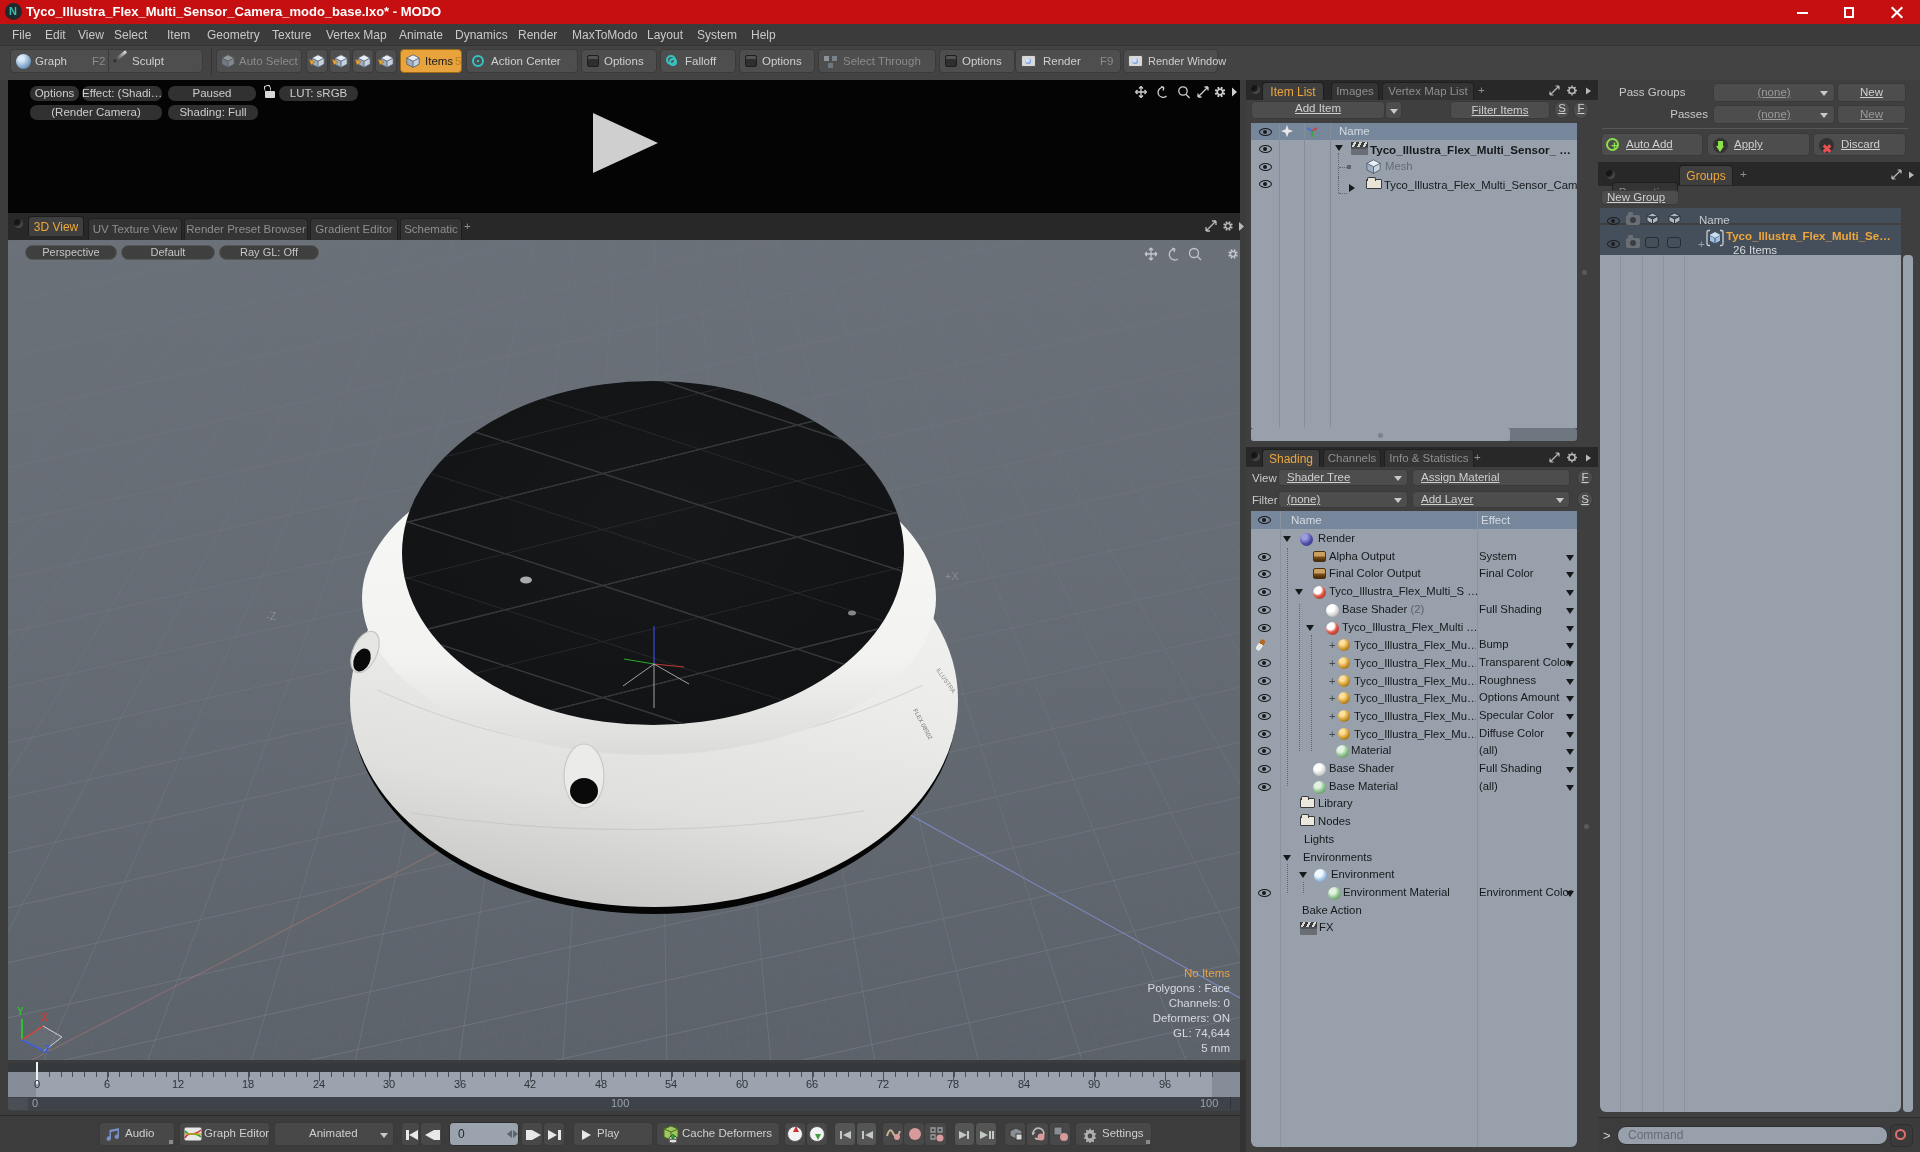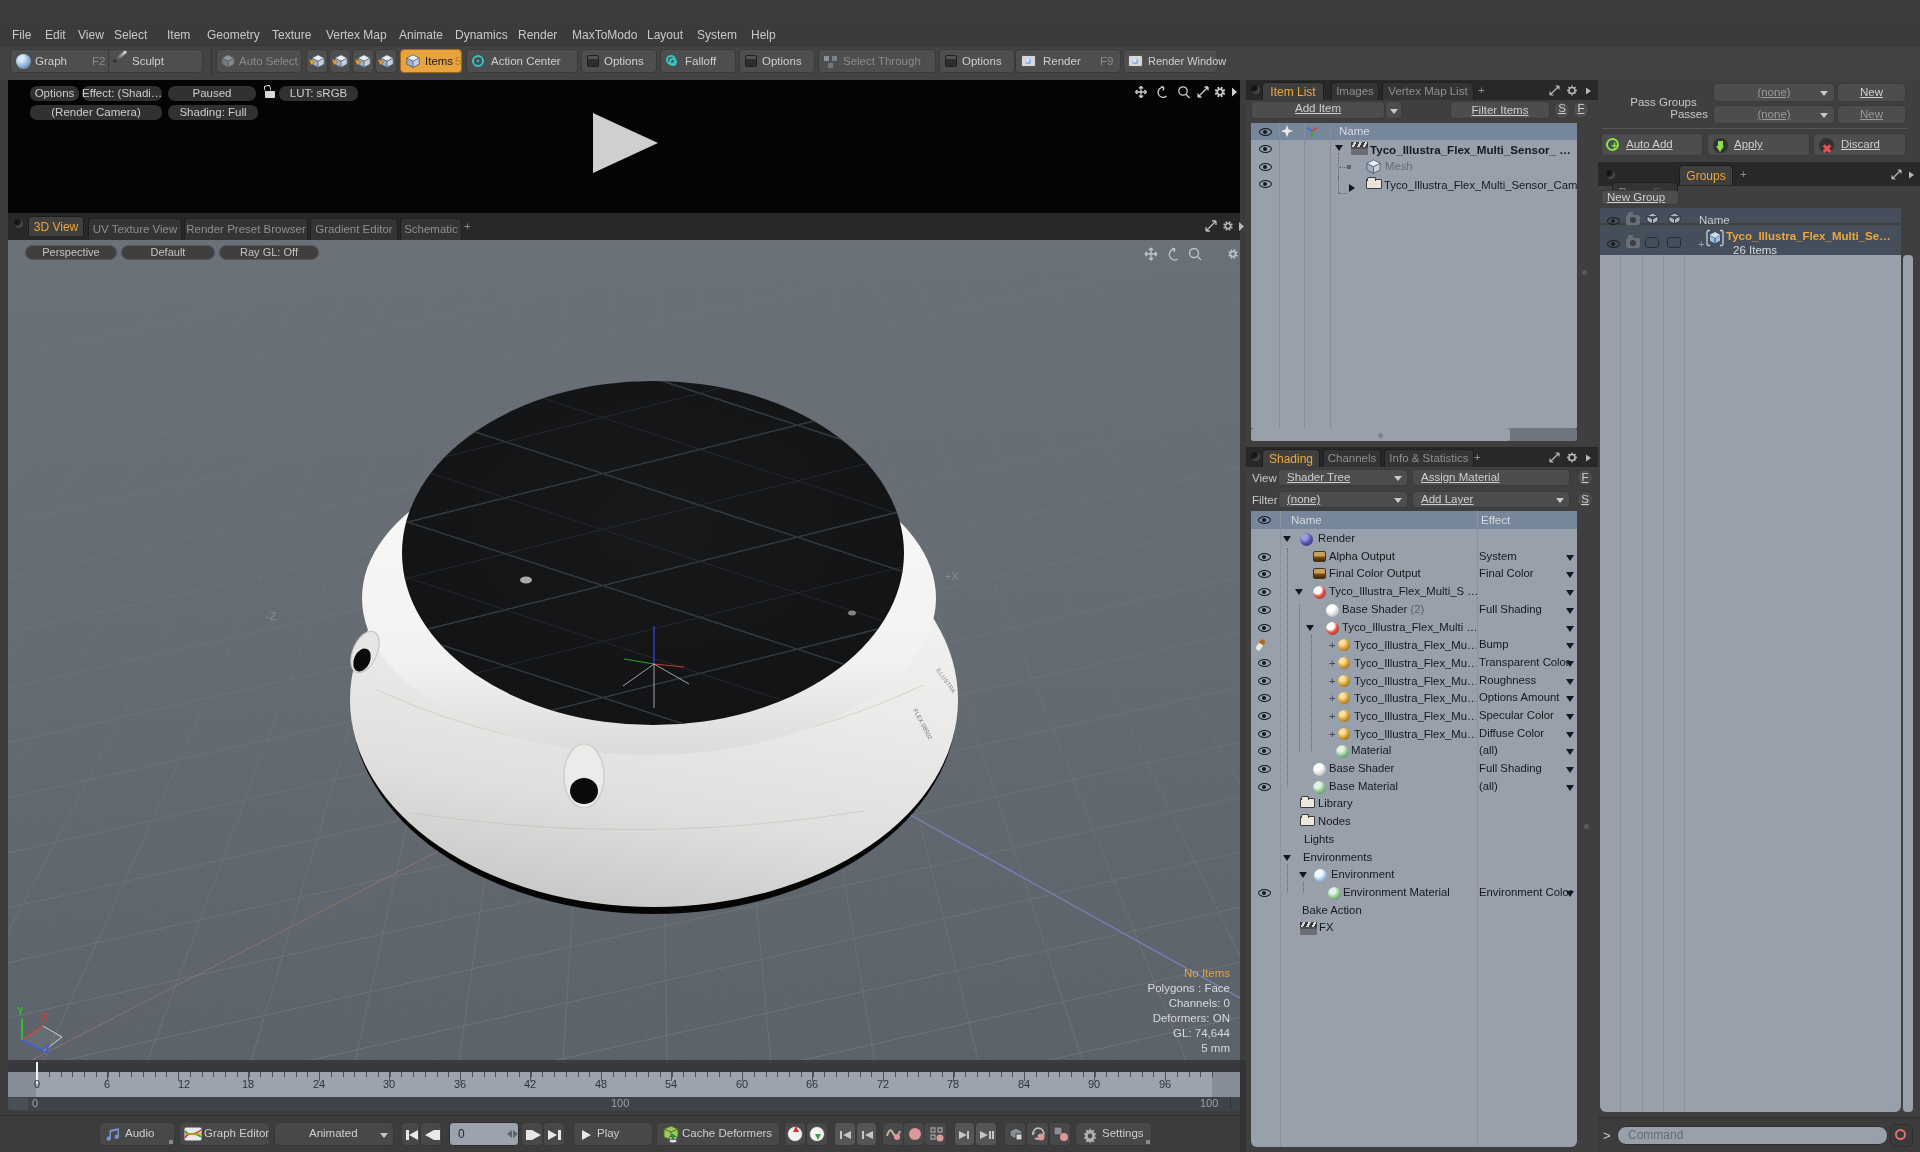--- a/index.html
+++ b/index.html
@@ -172,20 +172,30 @@
   <svg width="0" height="0" style="position:absolute">
     <defs>
       <g id="cubeico">
         <polygon points="7,0.8 13.2,4 7,7.2 0.8,4" fill="#e8eef5"></polygon>
         <polygon points="0.8,4 7,7.2 7,13.4 0.8,10.2" fill="#9db0c4"></polygon>
         <polygon points="13.2,4 7,7.2 7,13.4 13.2,10.2" fill="#c6d2de"></polygon>
         <path d="M7 0.8 L13.2 4 V10.2 L7 13.4 L0.8 10.2 V4 z M0.8 4 L7 7.2 L13.2 4 M7 7.2 V13.4" fill="none" stroke="#4e586a" stroke-width=".8"></path>
       </g>
     </defs>
   </svg>
+  <div id="titlebar" class="abs">
+    <div class="logo abs"></div>
+    <div class="title abs">Tyco_Illustra_Flex_Multi_Sensor_Camera_modo_base.lxo* - MODO</div>
+    <div class="wbtn abs" style="left:1797px;top:12px;width:11px;height:2px;background:#fff"></div>
+    <div class="wbtn abs" style="left:1844px;width:10px;border:2px solid #fff"></div>
+    <div class="wbtn abs" style="left:1891px;top:6px;width:13px;height:13px">
+      <div class="abs" style="left:5px;top:-1px;width:2px;height:15px;background:#fff;transform:rotate(45deg)"></div>
+      <div class="abs" style="left:5px;top:-1px;width:2px;height:15px;background:#fff;transform:rotate(-45deg)"></div>
+    </div>
+  </div>
   <div id="menubar" class="abs">
     <span style="left:12px">File</span>
       <span style="left:45px">Edit</span>
     <span style="left:78px">View</span>
       <span style="left:114px">Select</span>
     <span style="left:167px">Item</span>
       <span style="left:207px">Geometry</span>
     <span style="left:272px">Texture</span>
       <span style="left:326px">Vertex Map</span>
     <span style="left:399px">Animate</span>
@@ -701,21 +711,21 @@
       <div class="abs" style="left:0;top:408px;width:326px;height:18px">
         <span class="clapper abs" style="left:49px;top:3px"></span>
         <span class="treetxt abs" style="left:68px;top:2px">FX</span>
       </div>
       </div>
     </div>
     <div class="abs" style="left:338px;top:377px;width:5px;height:5px;border-radius:50%;background:#5a5a5a"></div>
   </div>
 
   <div id="rightpanel" class="abs">
-    <div class="plabel" style="left:21px;top:16px;width:89px;text-align:center;white-space:nowrap">Pass Groups</div>
+    <div class="plabel" style="left:21px;top:6px;width:89px;text-align:left;white-space:nowrap">Pass Groups</div>
     <div class="pbtn dim" style="left:115px;top:3px;width:122px;height:19px;line-height:17px">(none)<span class="dar" style="left:106px;top:7px"></span></div>
     <div class="pbtn" style="left:239px;top:3px;width:69px;height:19px;line-height:17px">New</div>
     <div class="plabel" style="left:21px;top:28px;width:89px;text-align:right">Passes</div>
     <div class="pbtn dim" style="left:115px;top:25px;width:122px;height:19px;line-height:17px">(none)<span class="dar" style="left:106px;top:7px"></span></div>
     <div class="pbtn dim" style="left:239px;top:25px;width:69px;height:19px;line-height:17px">New</div>
     <div class="abs" style="left:4px;top:48px;width:306px;height:1px;background:#585858"></div>
     <div class="pbtn" style="left:3px;top:53px;width:102px;height:23px;line-height:21px;text-align:left;padding-left:24px">
       <span class="abs" style="left:4px;top:4px;width:13px;height:13px;border:2px solid #8ce04a;border-radius:50%"></span>
       <span class="abs" style="left:9px;top:9px;color:#8ce04a;font-weight:bold;font-size:12px;line-height:7px">+</span>Auto Add</div>
     <div class="pbtn" style="left:109px;top:53px;width:103px;height:23px;line-height:21px;text-align:left;padding-left:26px">
@@ -782,21 +792,21 @@
     <div class="abs" style="left:8px;top:3px;width:1232px;height:9px;background:#35383c;border-radius:3px 3px 0 0"></div>
     <div class="abs" style="left:8px;top:12px;width:1232px;height:25px;background:#9aa3ae"></div>
     <div class="abs" style="left:8px;top:12px;width:28px;height:25px;background:#858e98"></div>
     <div class="abs" style="left:1212px;top:12px;width:28px;height:25px;background:#858e98"></div>
     <div class="abs" style="left:37px;top:12px;width:1176px;height:5px;background:repeating-linear-gradient(to right,#4a5056 0 1px,transparent 1px 11.75px)"></div>
     <div class="abs" style="left:37px;top:12px;width:1176px;height:9px;background:repeating-linear-gradient(to right,#4a5056 0 1px,transparent 1px 70.48px)"></div>
     <div class="abs" style="left:36px;top:2px;width:2px;height:22px;background:#f2f2f2"></div>
     <div id="tlabels">
         <div class="tlab" style="left:37px">0</div>
         <div class="tlab" style="left:107px">6</div>
-        <div class="tlab" style="left:184px">12</div>
+        <div class="tlab" style="left:178px">12</div>
         <div class="tlab" style="left:248px">18</div>
         <div class="tlab" style="left:319px">24</div>
         <div class="tlab" style="left:389px">30</div>
         <div class="tlab" style="left:460px">36</div>
         <div class="tlab" style="left:530px">42</div>
         <div class="tlab" style="left:601px">48</div>
         <div class="tlab" style="left:671px">54</div>
         <div class="tlab" style="left:742px">60</div>
         <div class="tlab" style="left:812px">66</div>
         <div class="tlab" style="left:883px">72</div>

